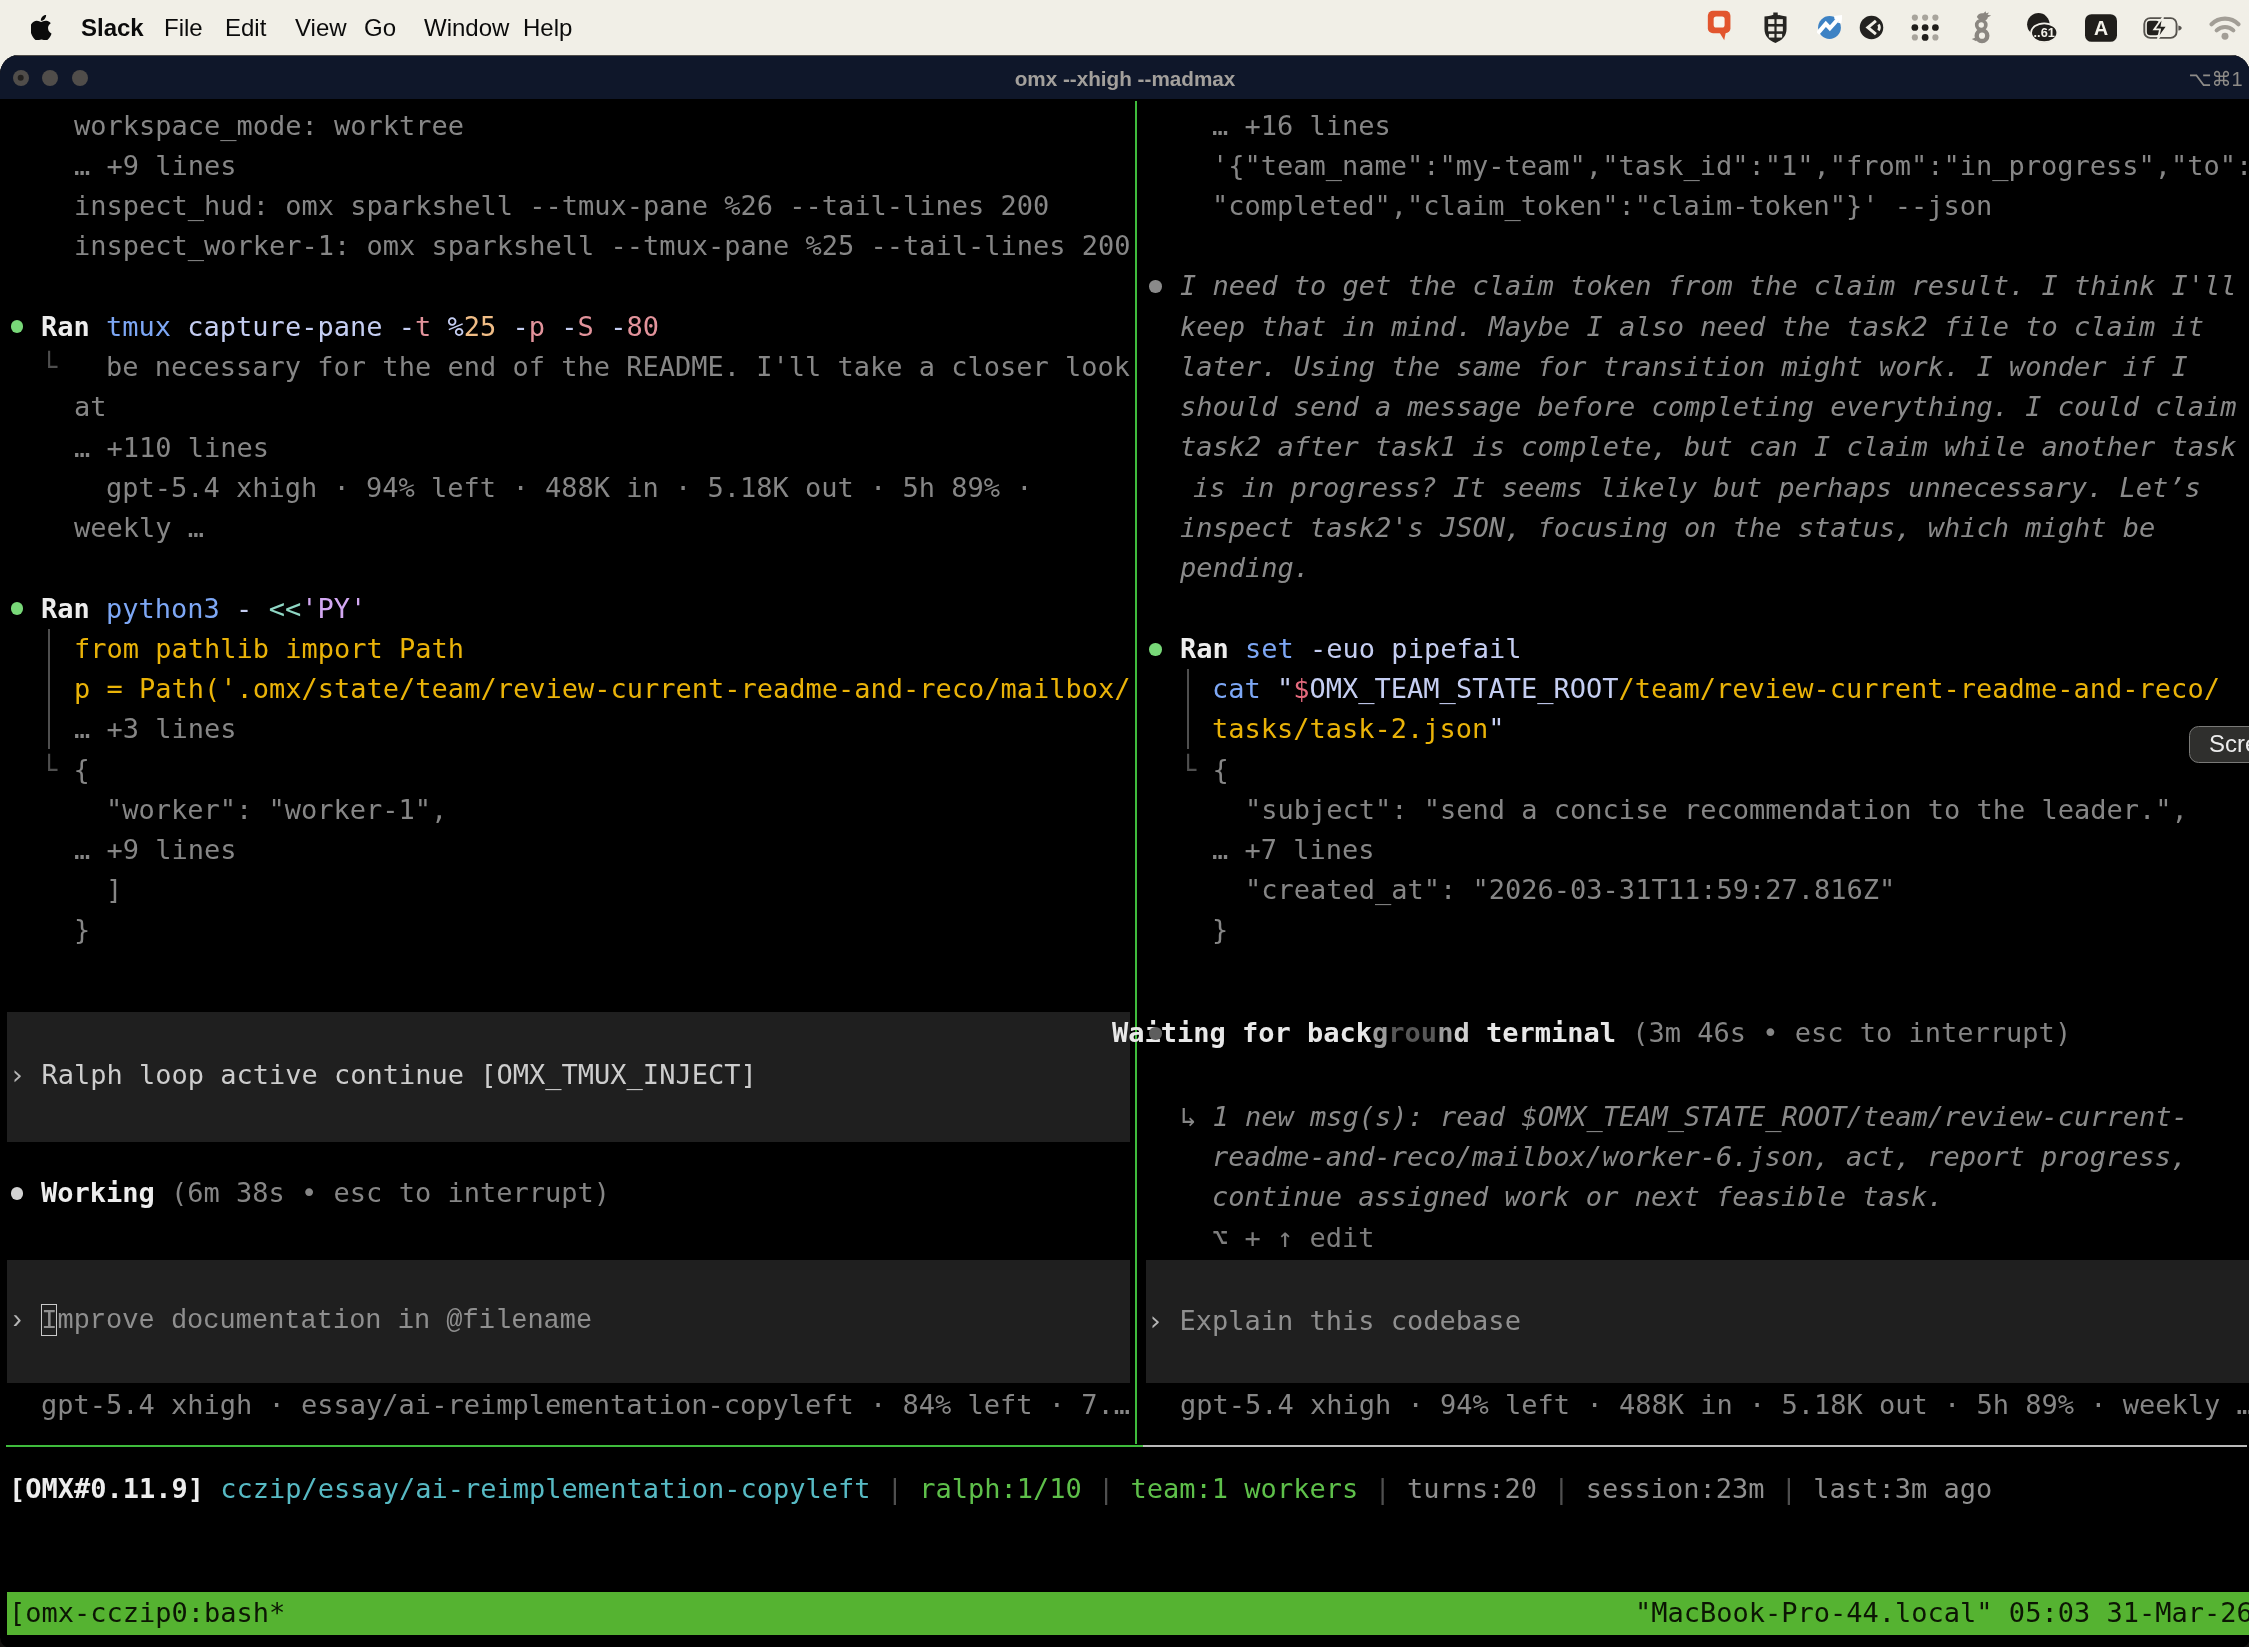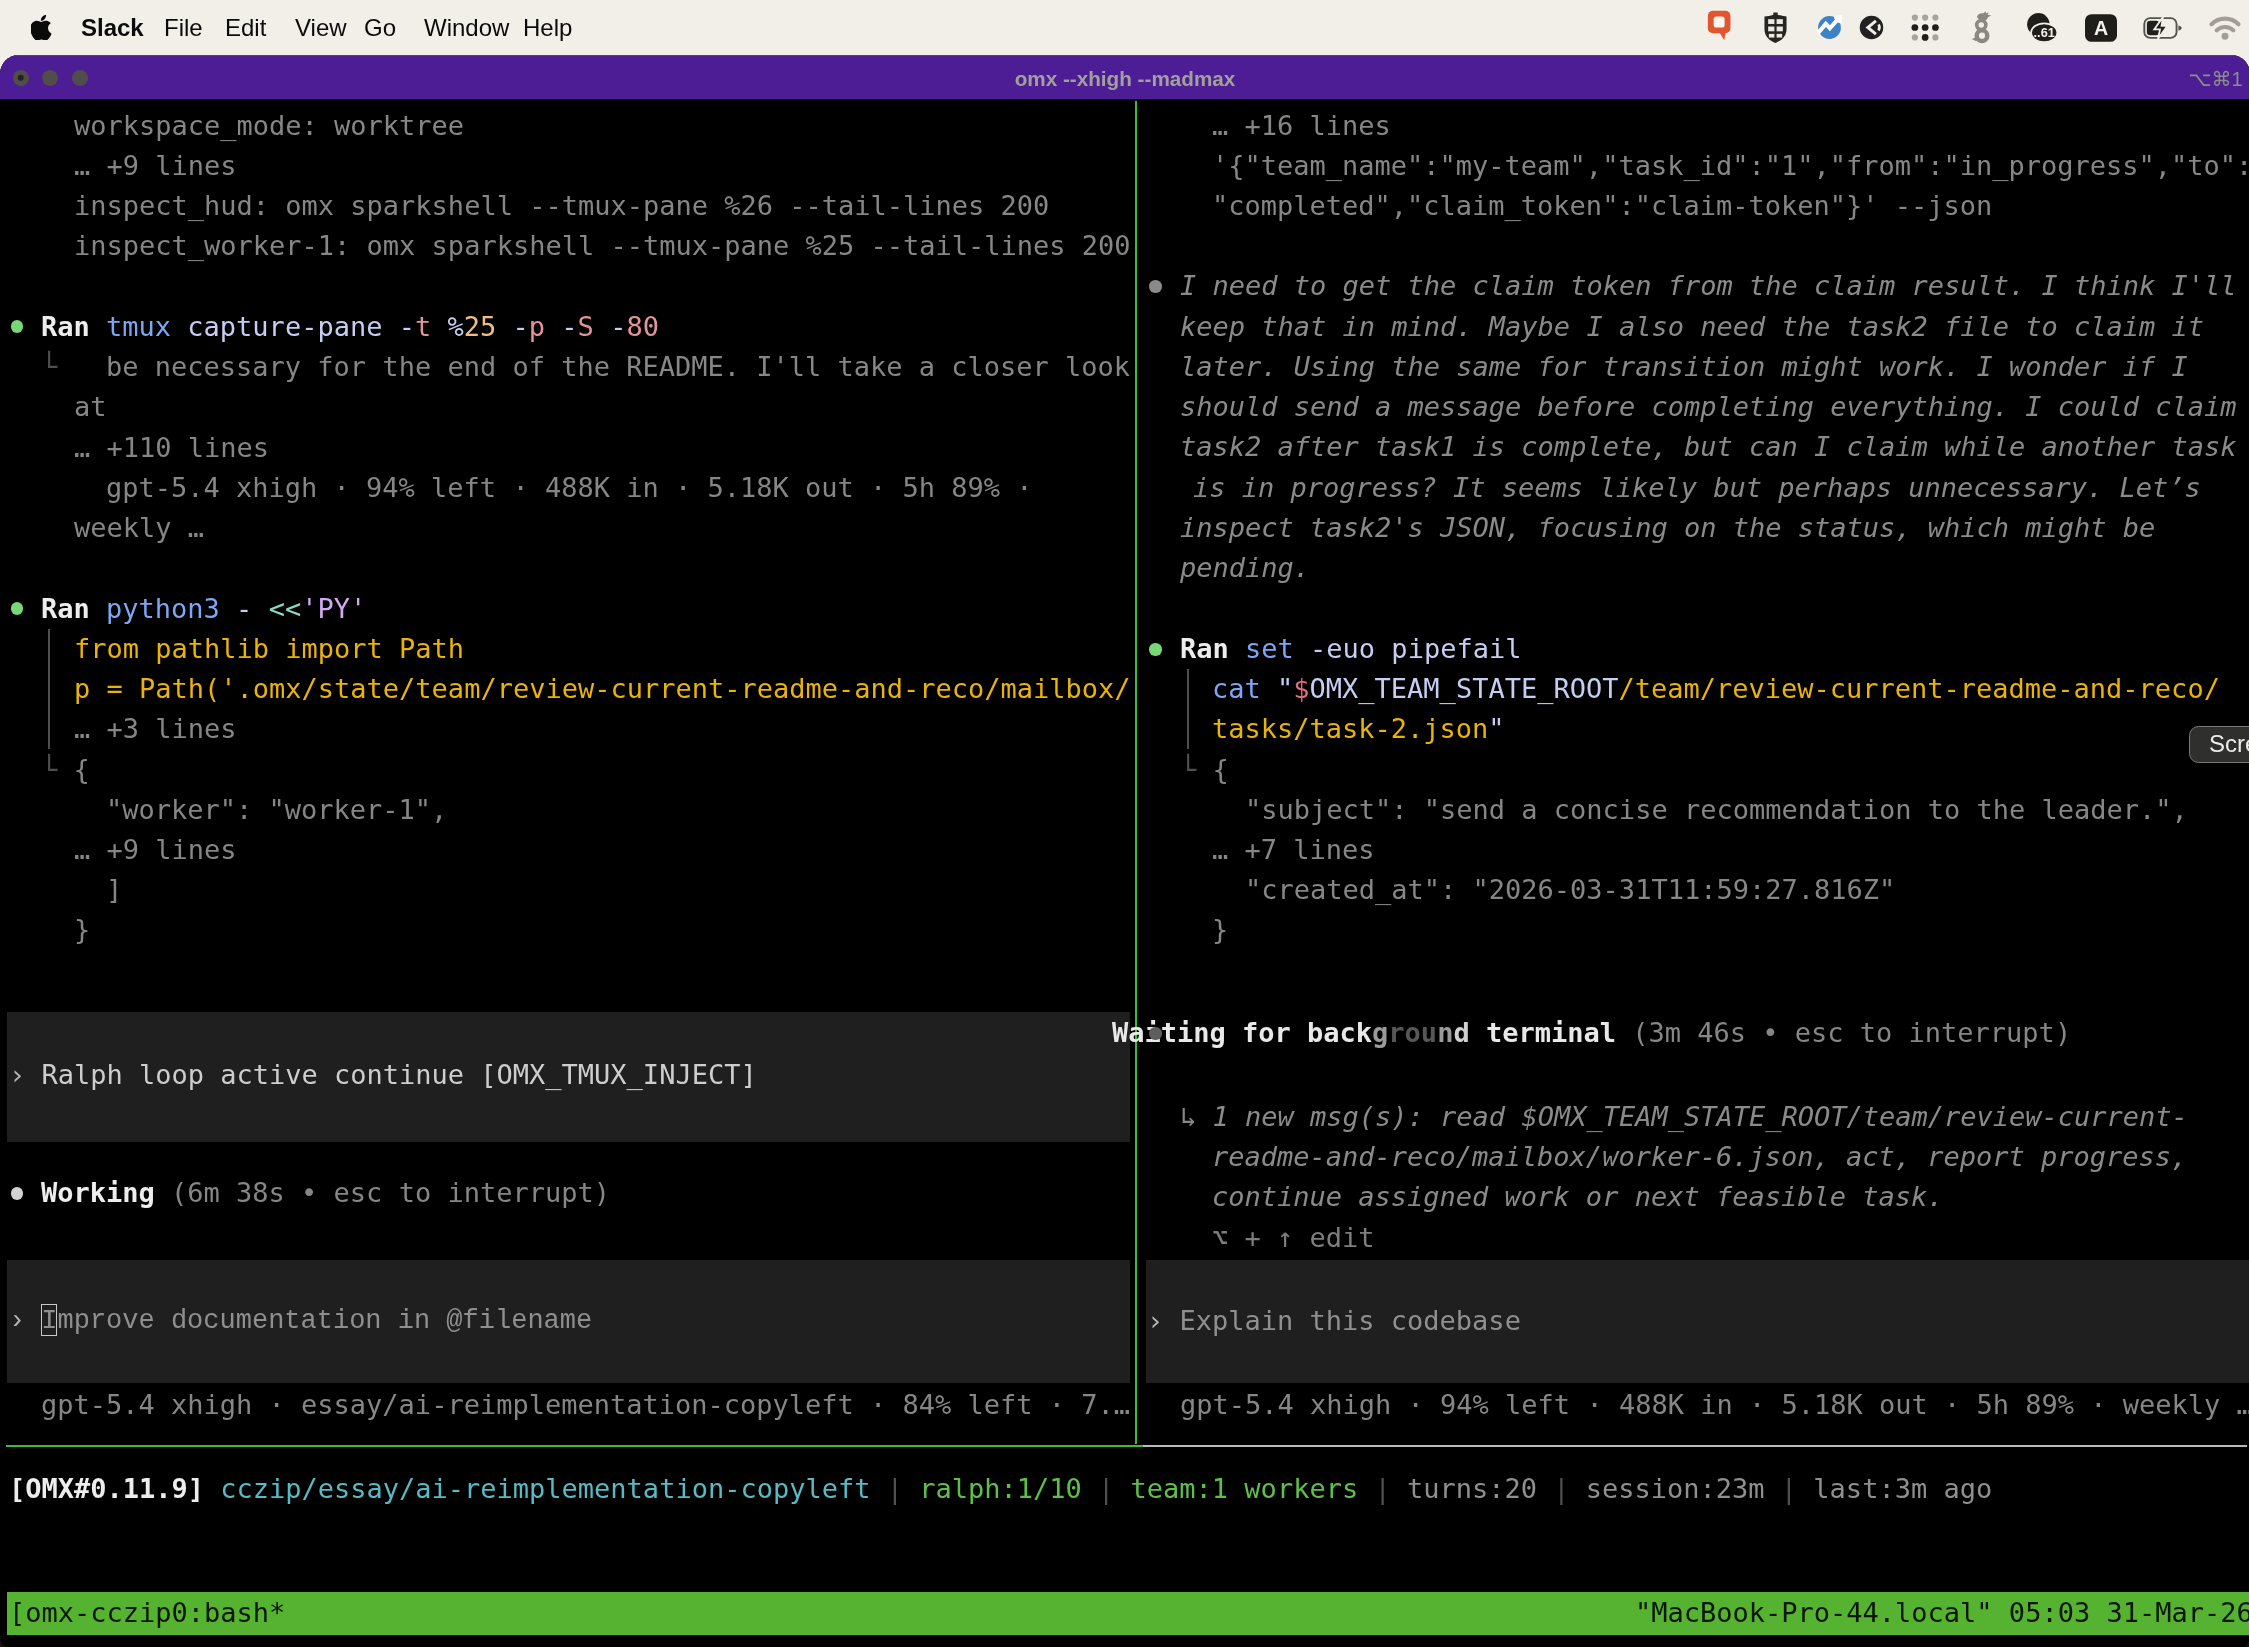--- a/index.html
+++ b/index.html
@@ -6,21 +6,21 @@
 html,body{width:2250px;height:1648px;overflow:hidden;background:#141210}
 body{font-family:"Liberation Sans",sans-serif;position:relative}
 
 #menubar{position:absolute;left:0;top:0;width:2250px;height:71px;background:#f1efe7;z-index:1}
 .mitem{position:absolute;top:0;height:55px;line-height:56px;font-size:24px;color:#0b0b0b}
 .mitem.bold{font-weight:700}
 .micon{position:absolute;top:0;height:55px;display:flex;align-items:center}
 
 #window{position:absolute;left:0;top:55px;width:2250px;height:1593px;background:#000;z-index:2;
   border-radius:19px 19px 10.3px 10.3px;overflow:hidden;box-shadow:inset 0 0 0 1.5px #2c2a28}
-#titlebar{position:absolute;left:0;top:0;width:100%;height:44px;background:#4c1d95;border-top:1.1px solid #4e4c49}
+#titlebar{position:absolute;left:0;top:0;width:100%;height:44px;background:#0f172a;border-top:1.1px solid #4e4c49}
 .tl-btn{position:absolute;top:50%;transform:translateY(-50%);width:16px;height:16px;border-radius:50%;background:#504d4a}
 #tl-close::after{content:"";position:absolute;left:50%;top:50%;width:6.6px;height:6.6px;border-radius:50%;
   background:#23211f;transform:translate(-50%,-50%)}
 #win-title{position:absolute;left:0;right:0;top:0;height:44px;line-height:46px;text-align:center;
   font-size:20.7px;font-weight:700;color:#a3a09c}
 #win-shortcut{position:absolute;right:7.4px;top:0;height:44px;line-height:46px;font-size:20px;color:#8e8c88}
 
 #term{position:absolute;left:0;top:44px;width:2250px;height:1549px;background:#000;
   font-family:"DejaVu Sans Mono",monospace;font-size:27px}
 .ln{position:absolute;height:40px;line-height:40px;white-space:pre}

